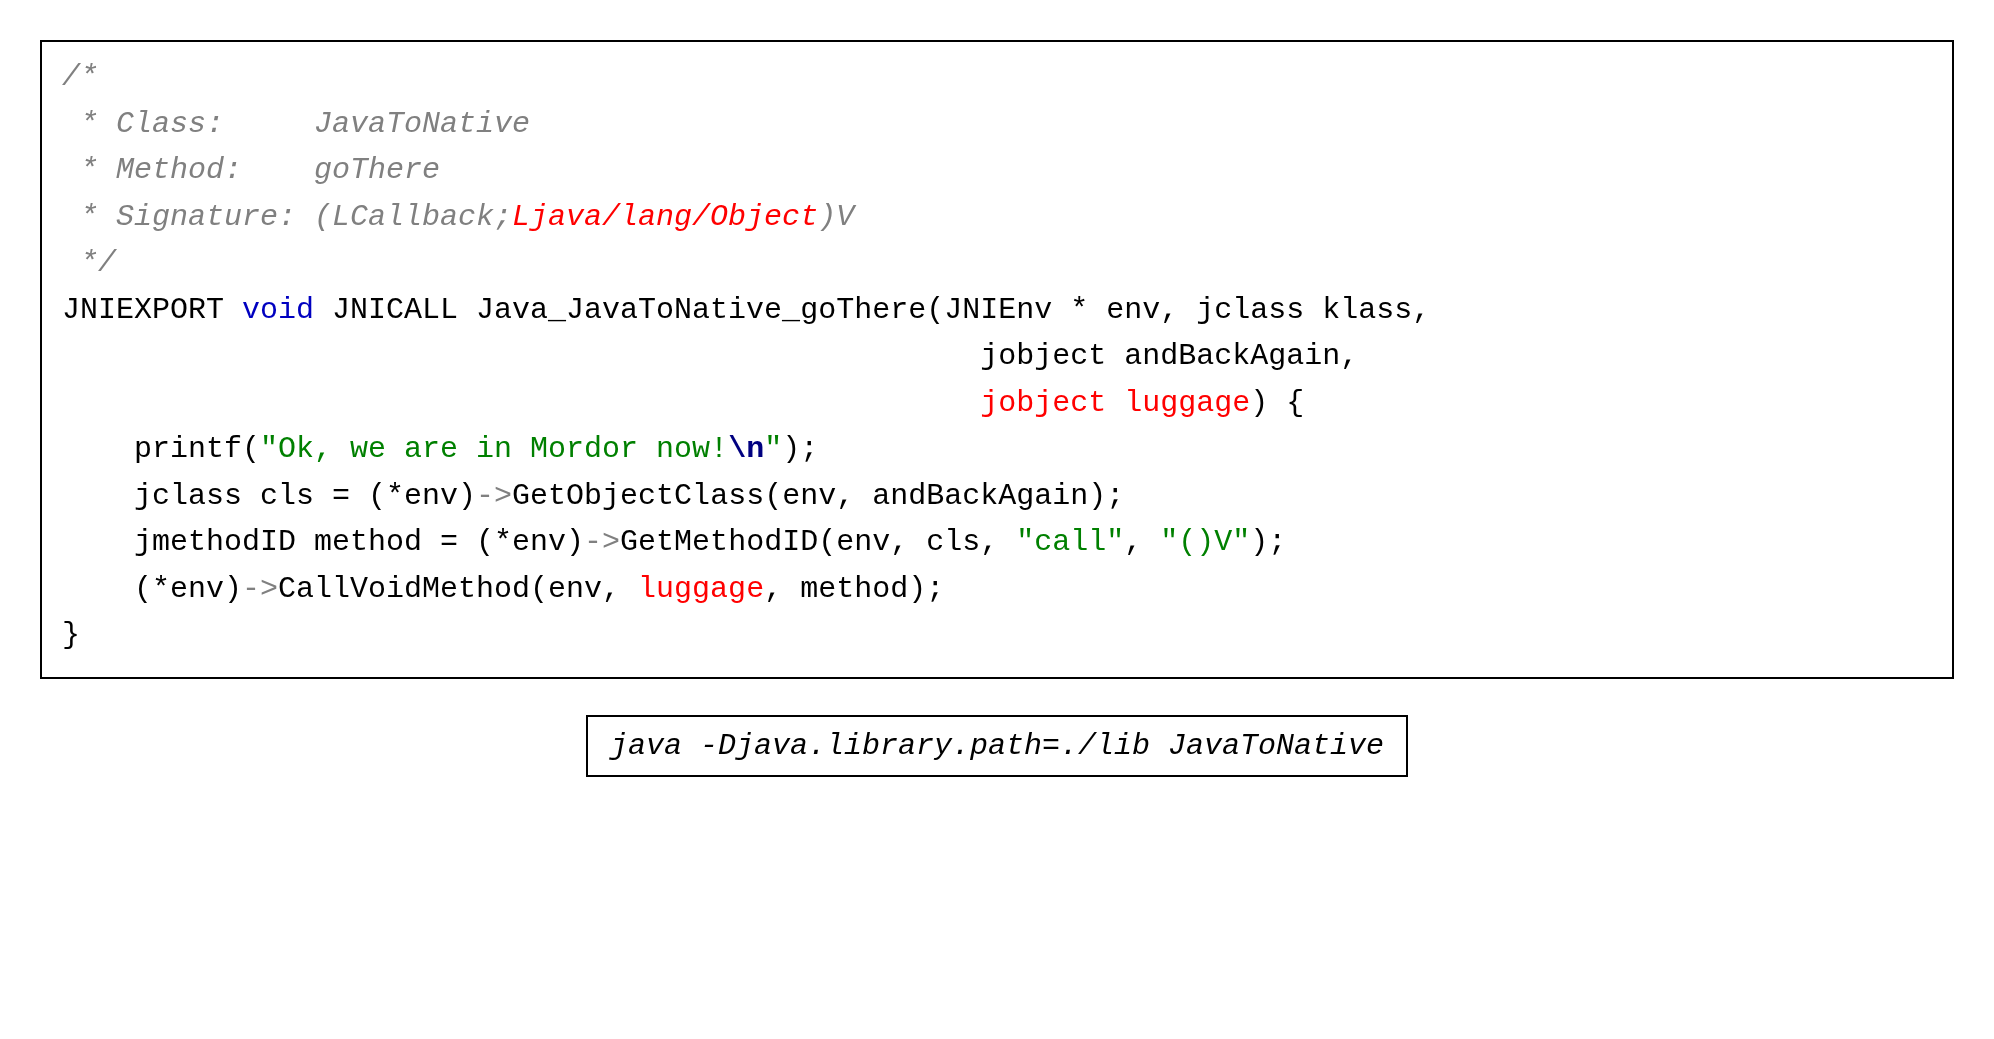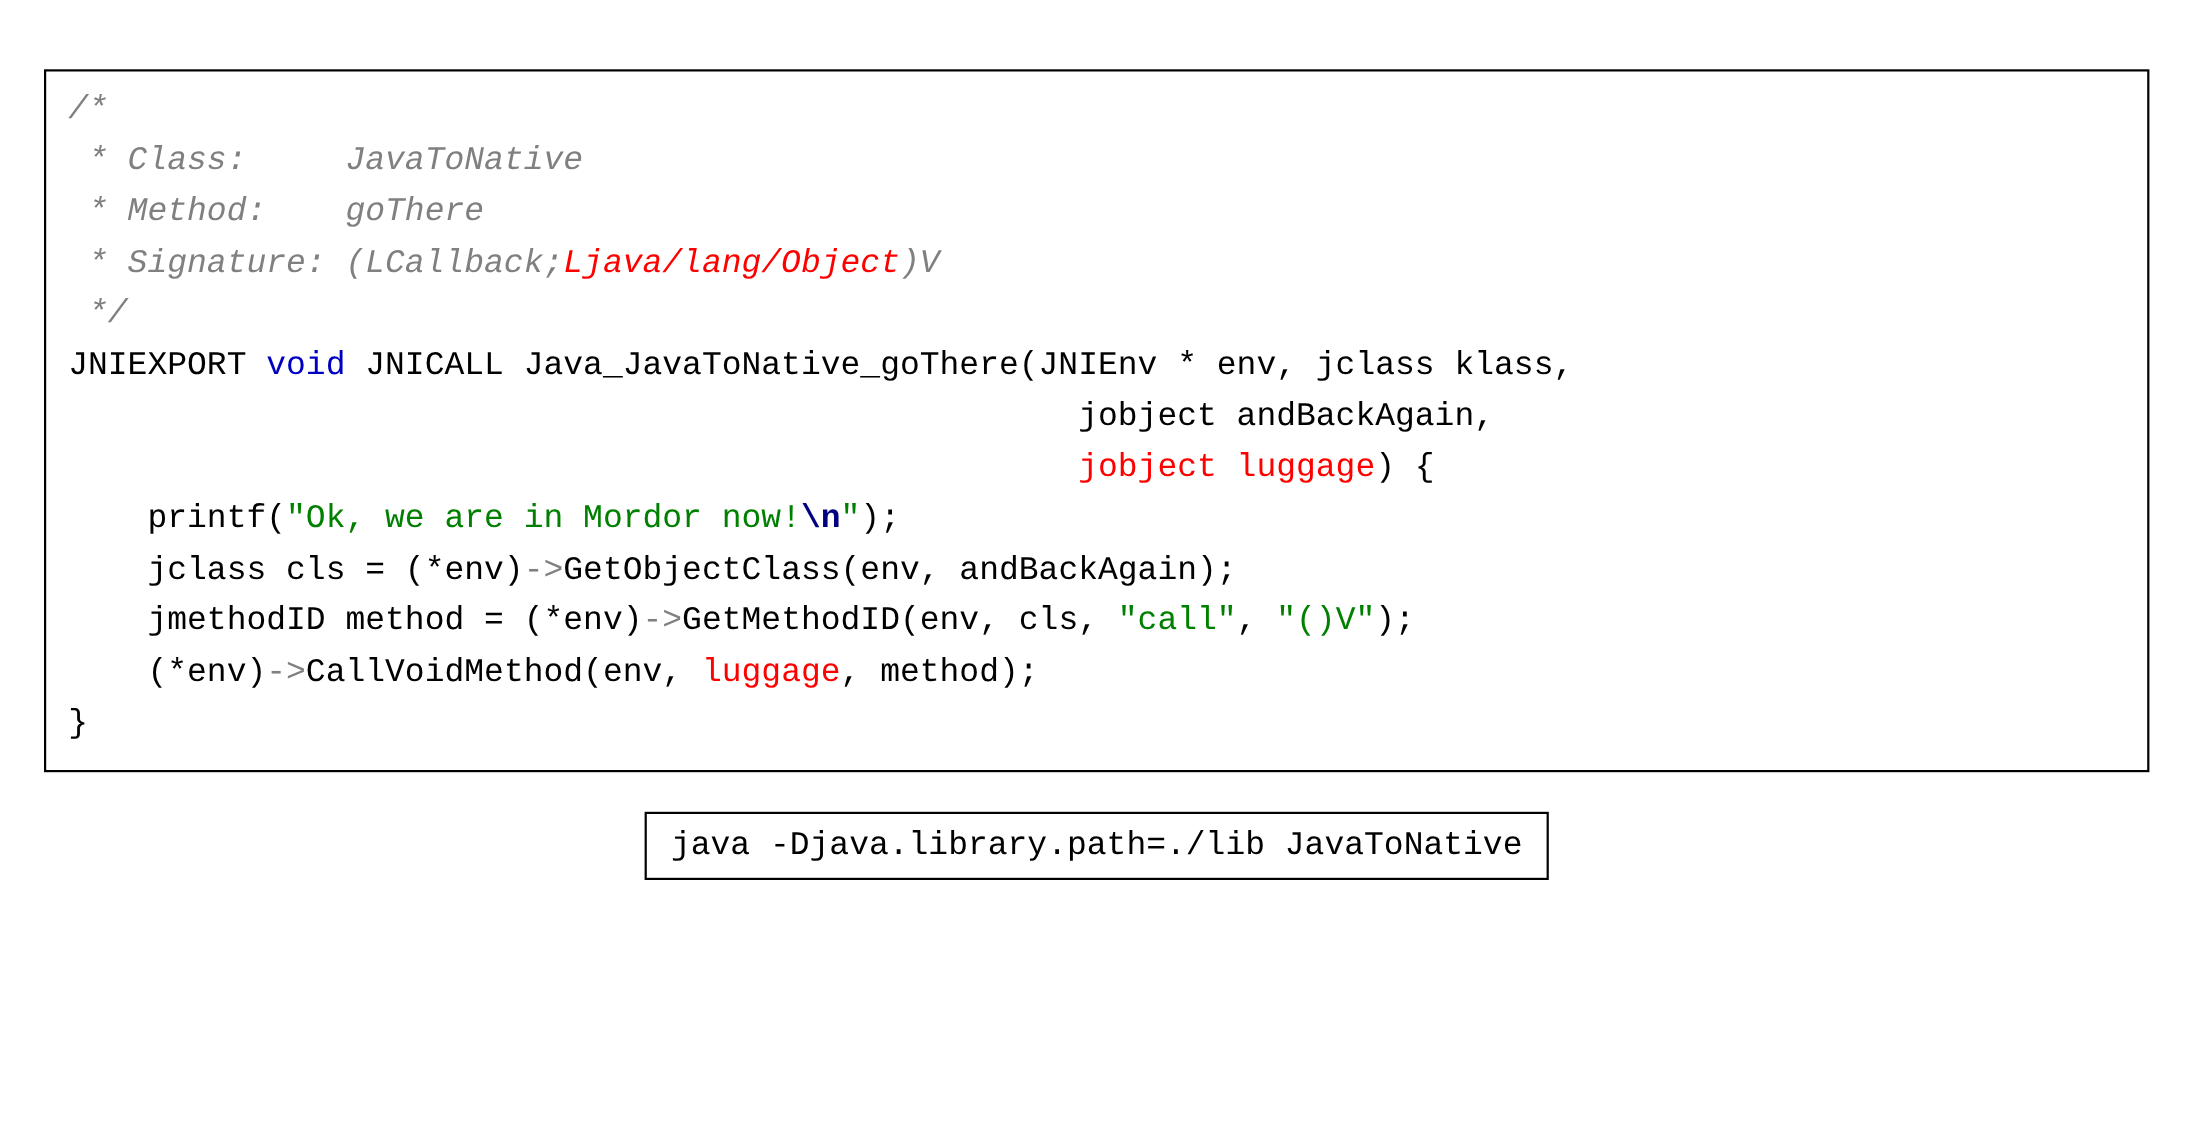--- a/index.html
+++ b/index.html
@@ -8,27 +8,27 @@
       font-family: "Consolas", "Courier New", monospace;
       background: #ffffff;
       font-size: 30px;
     }
     .code-box {
       border: 2px solid #000;
       padding: 12px 4px 18px 20px;
       line-height: 1.55;
       white-space: pre;
       overflow: hidden;
-      margin-top: 23px;
     }
     .cmd-box {
       border: 2px solid #000;
       padding: 8px 22px;
       margin: 36px auto 0 auto;
       width: fit-content;
+      font-style: italic;
       line-height: 1.4;
     }
     .comment { color: #808080; font-style: italic; }
     .comment-red { color: #ff0000; font-style: italic; }
     .keyword { color: #0000c0; }
     .string { color: #008000; }
     .string-escape { color: #000080; font-weight: bold; }
     .red { color: #ff0000; }
     .arrow { color: #808080; }
   </style>

